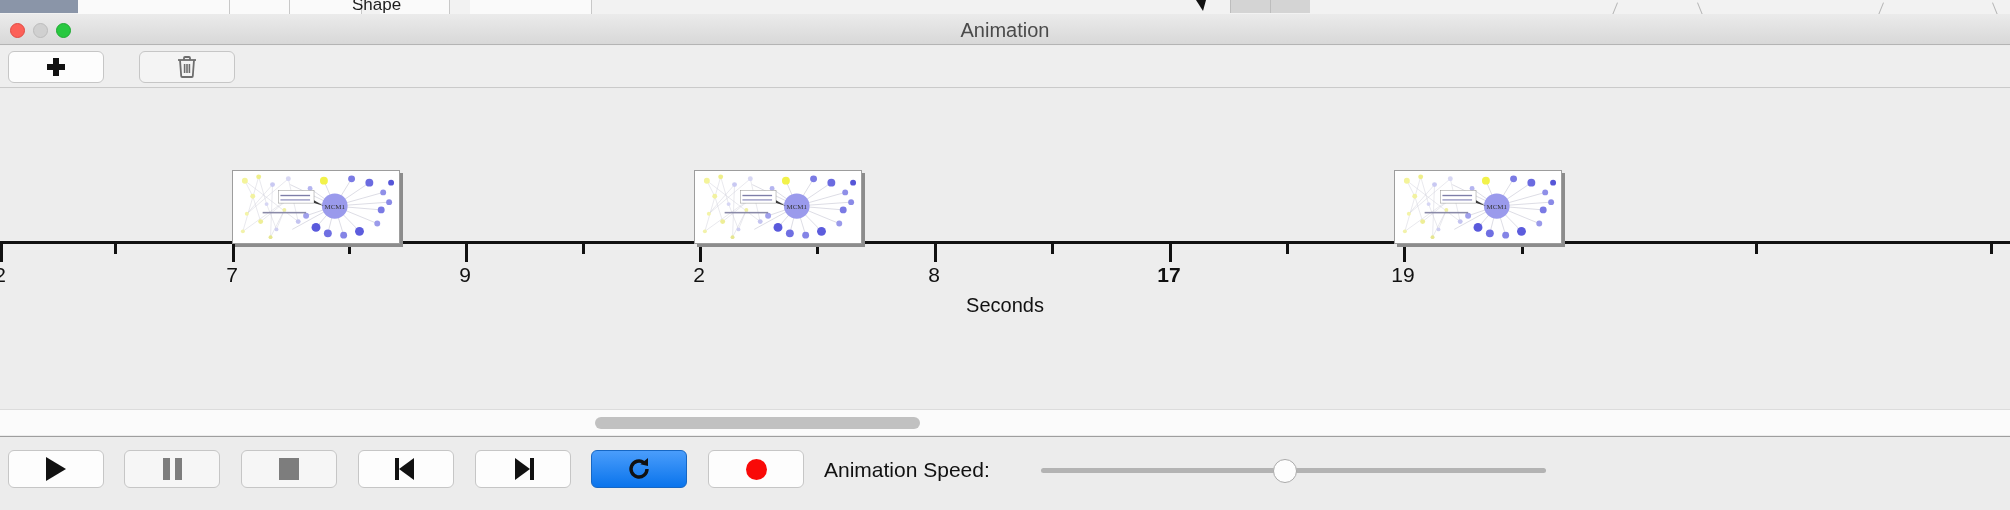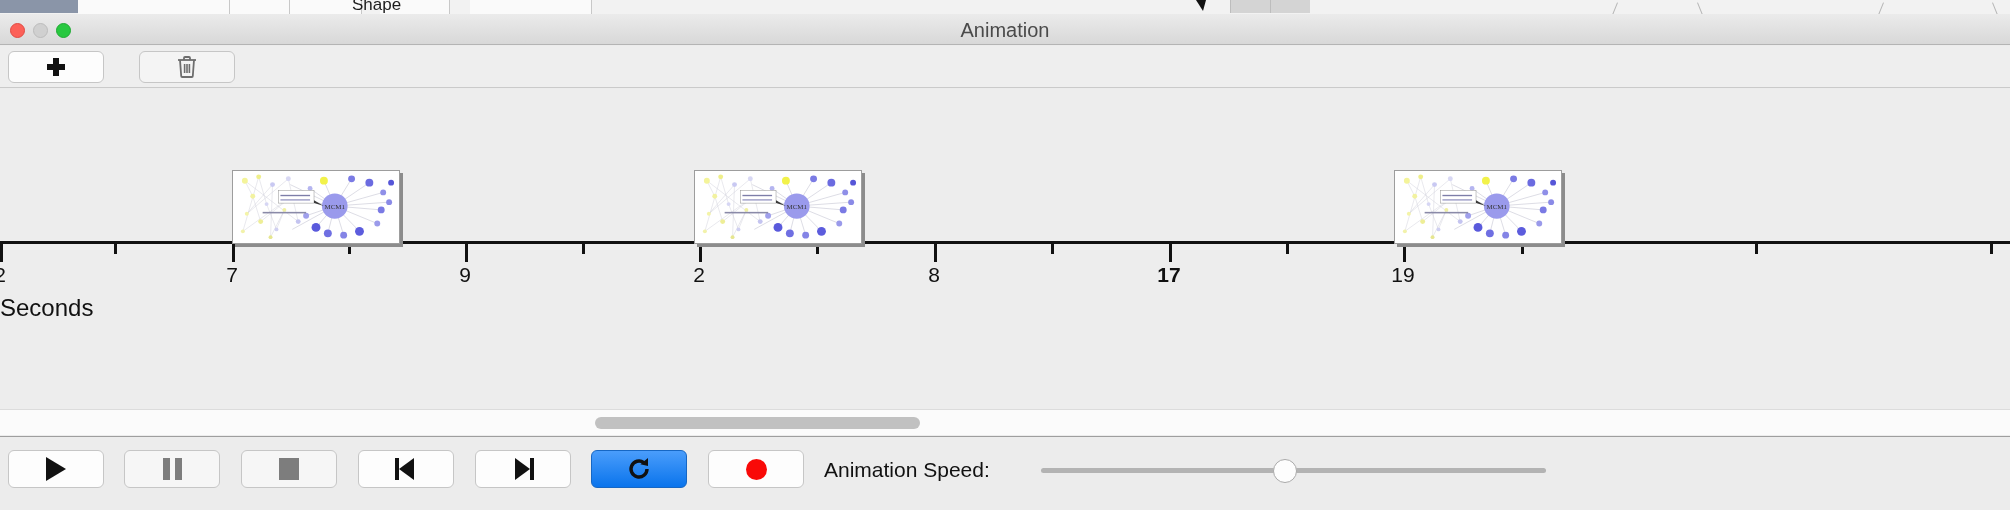--- a/index.html
+++ b/index.html
@@ -184,22 +184,22 @@
     top: 174px;
     font-size: 21px;
     color: #111;
     transform: translateX(-50%);
     white-space: nowrap;
   }
   .axis-title {
     position: absolute;
     top: 205px;
     left: 0; right: 0;
-    text-align: left;
-    font-size: 24px;
+    text-align: center;
+    font-size: 20px;
     color: #111;
   }
 
   
   .hscroll {
     position: absolute;
     left: 0; top: 409px;
     width: 2010px; height: 26px;
     background: #fbfbfb;
     border-top: 1px solid #dcdcdc;

